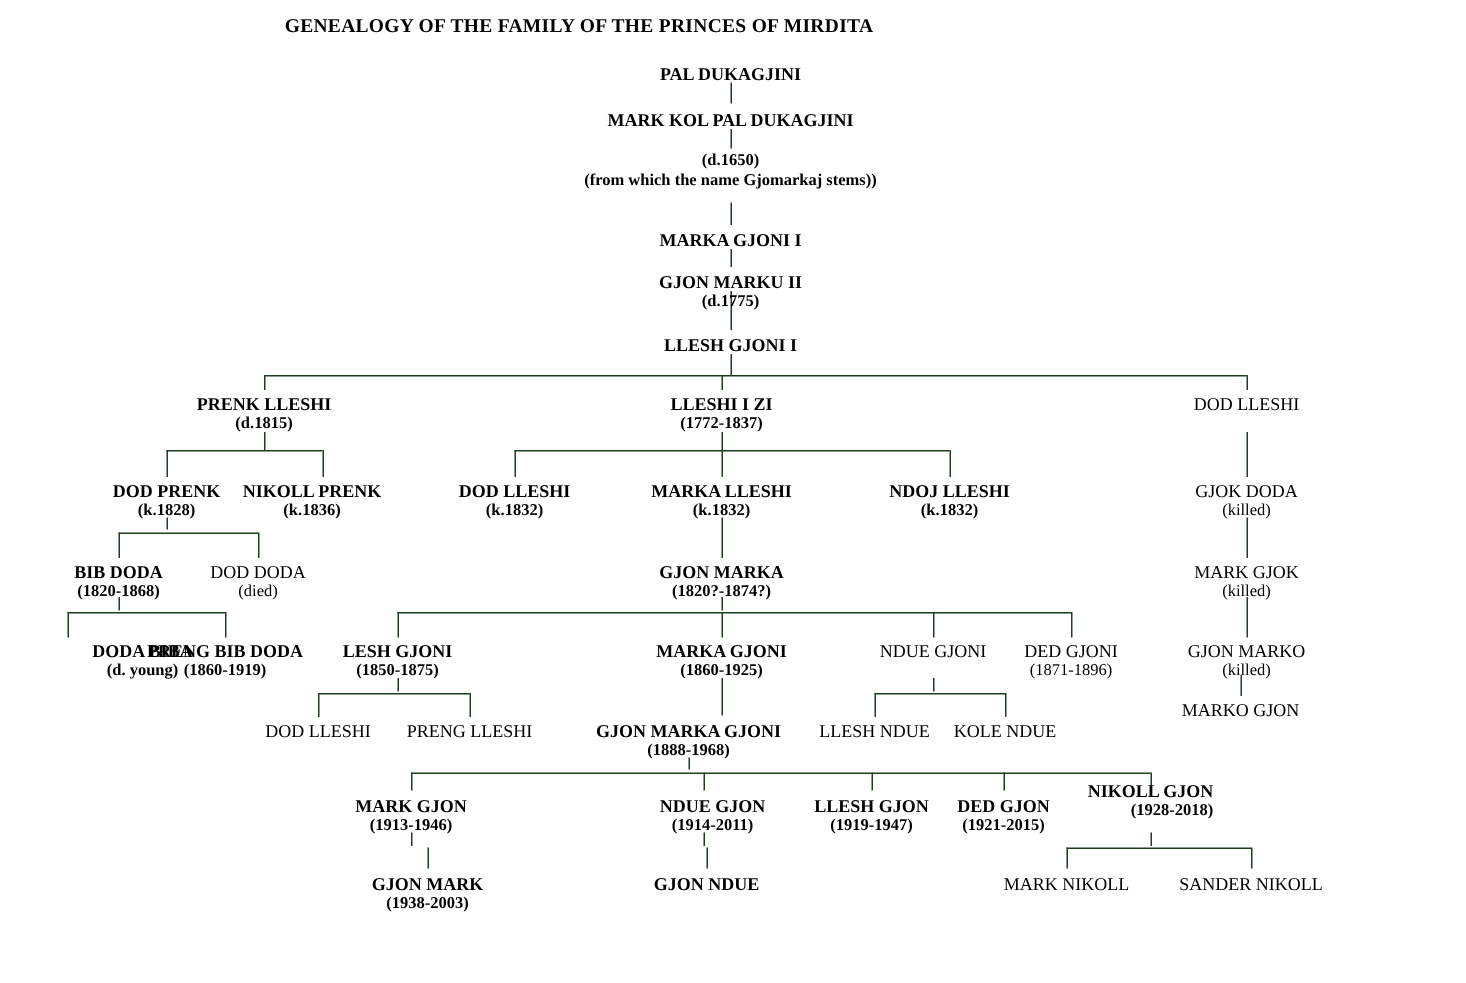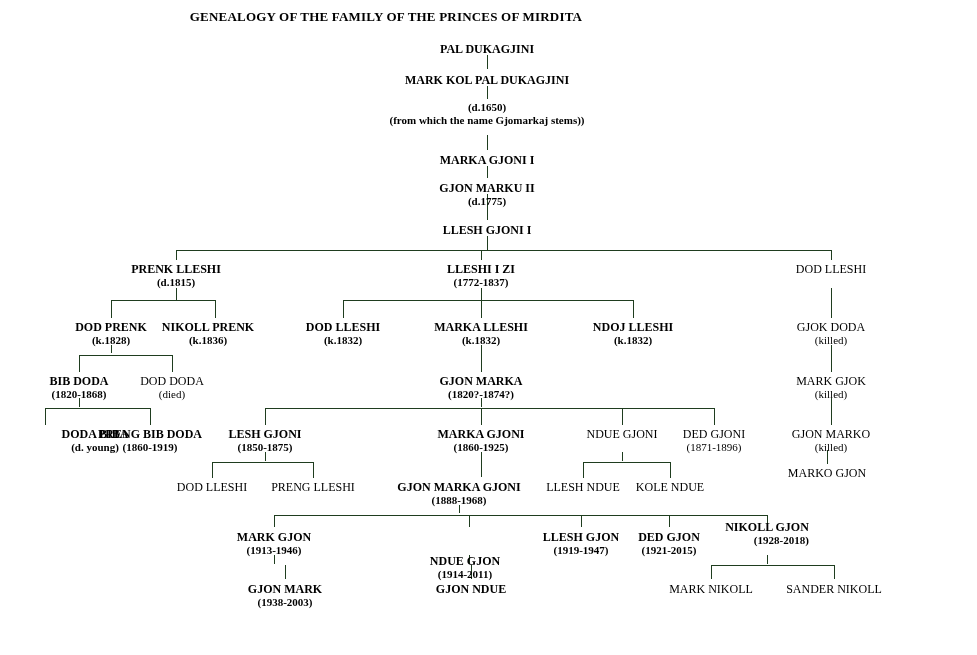--- a/index.html
+++ b/index.html
@@ -248,21 +248,21 @@
       <div class="node plain" style="left: 670px; top: 480px;">
         <span class="ln1">KOLE NDUE</span>
       </div>
       <div class="node plain" style="left: 827px; top: 466px;">
         <span class="ln1">MARKO GJON</span>
       </div>
       <div class="node" style="left: 274px; top: 530px;">
         <span class="ln1">MARK GJON</span>
         <span class="ln2">(1913-1946)</span>
       </div>
-      <div class="node" style="left: 465px; top: 530px; margin-top: 24px;">
+      <div class="node" style="left: 475px; top: 530px;">
         <span class="ln1">NDUE GJON</span>
         <span class="ln2">(1914-2011)</span>
       </div>
       <div class="node" style="left: 581px; top: 530px;">
         <span class="ln1">LLESH GJON</span>
         <span class="ln2">(1919-1947)</span>
       </div>
       <div class="node" style="left: 669px; top: 530px;">
         <span class="ln1">DED GJON</span>
         <span class="ln2">(1921-2015)</span>

